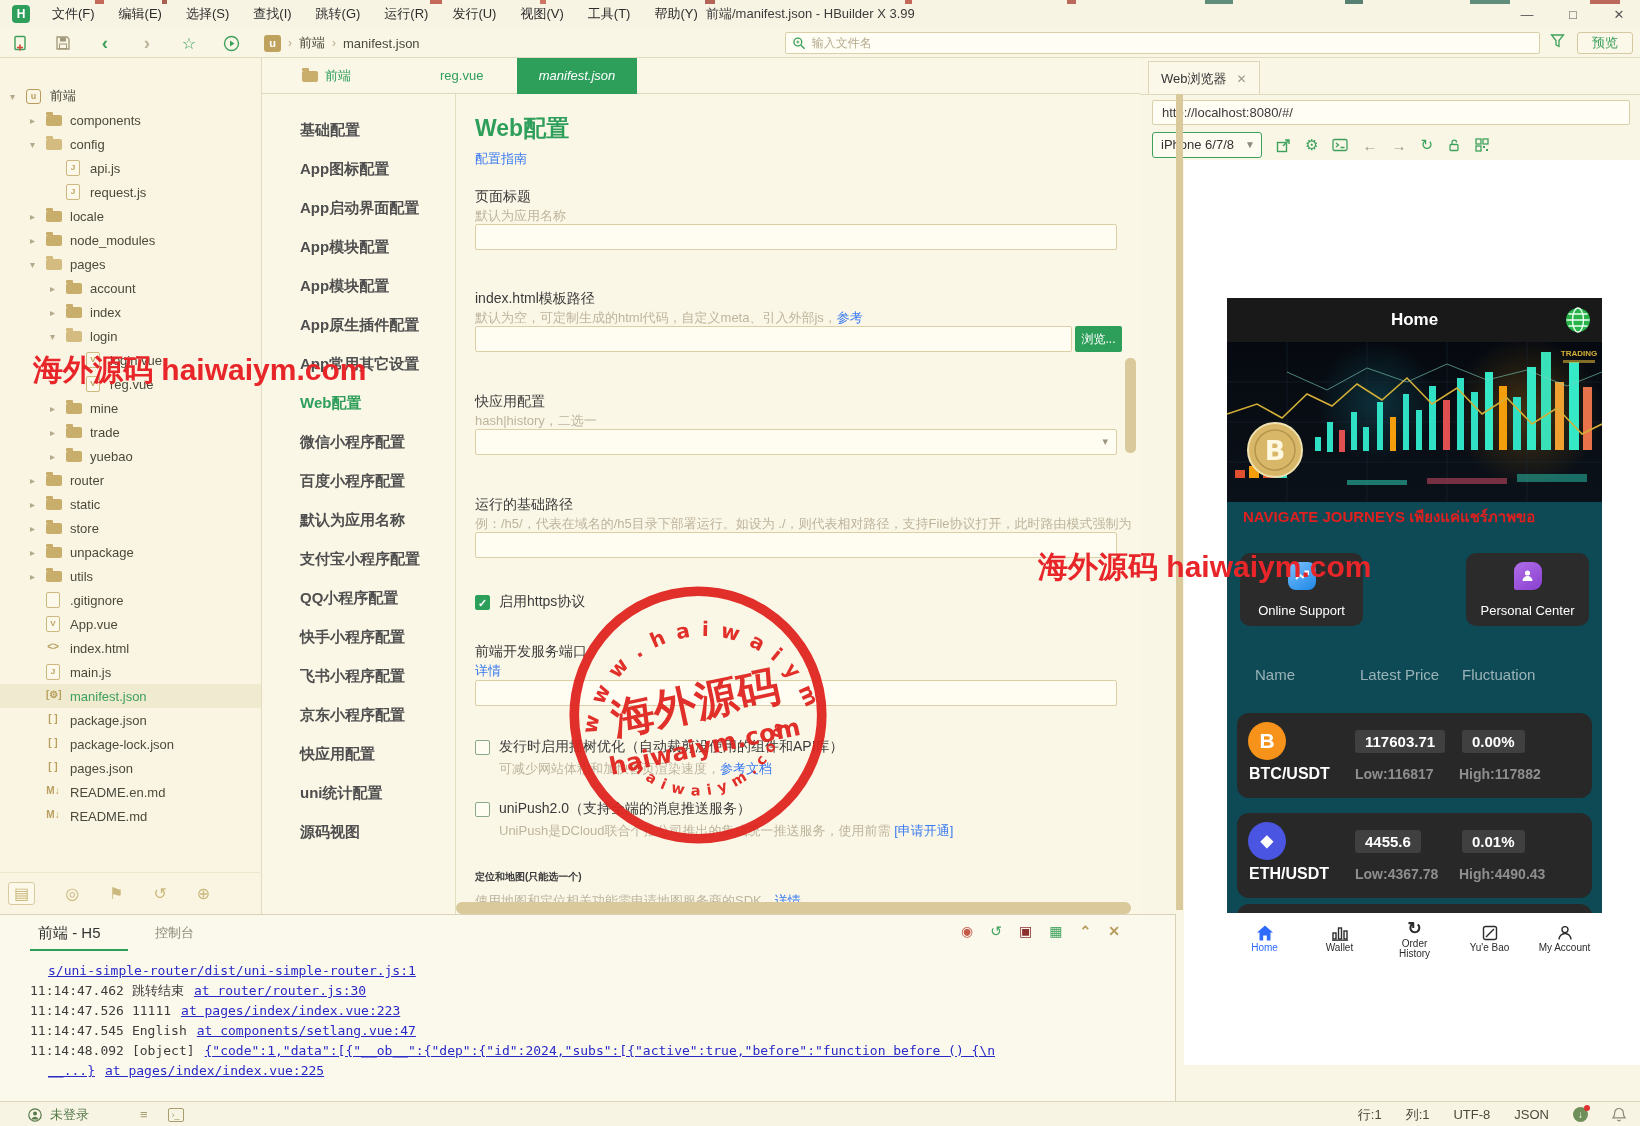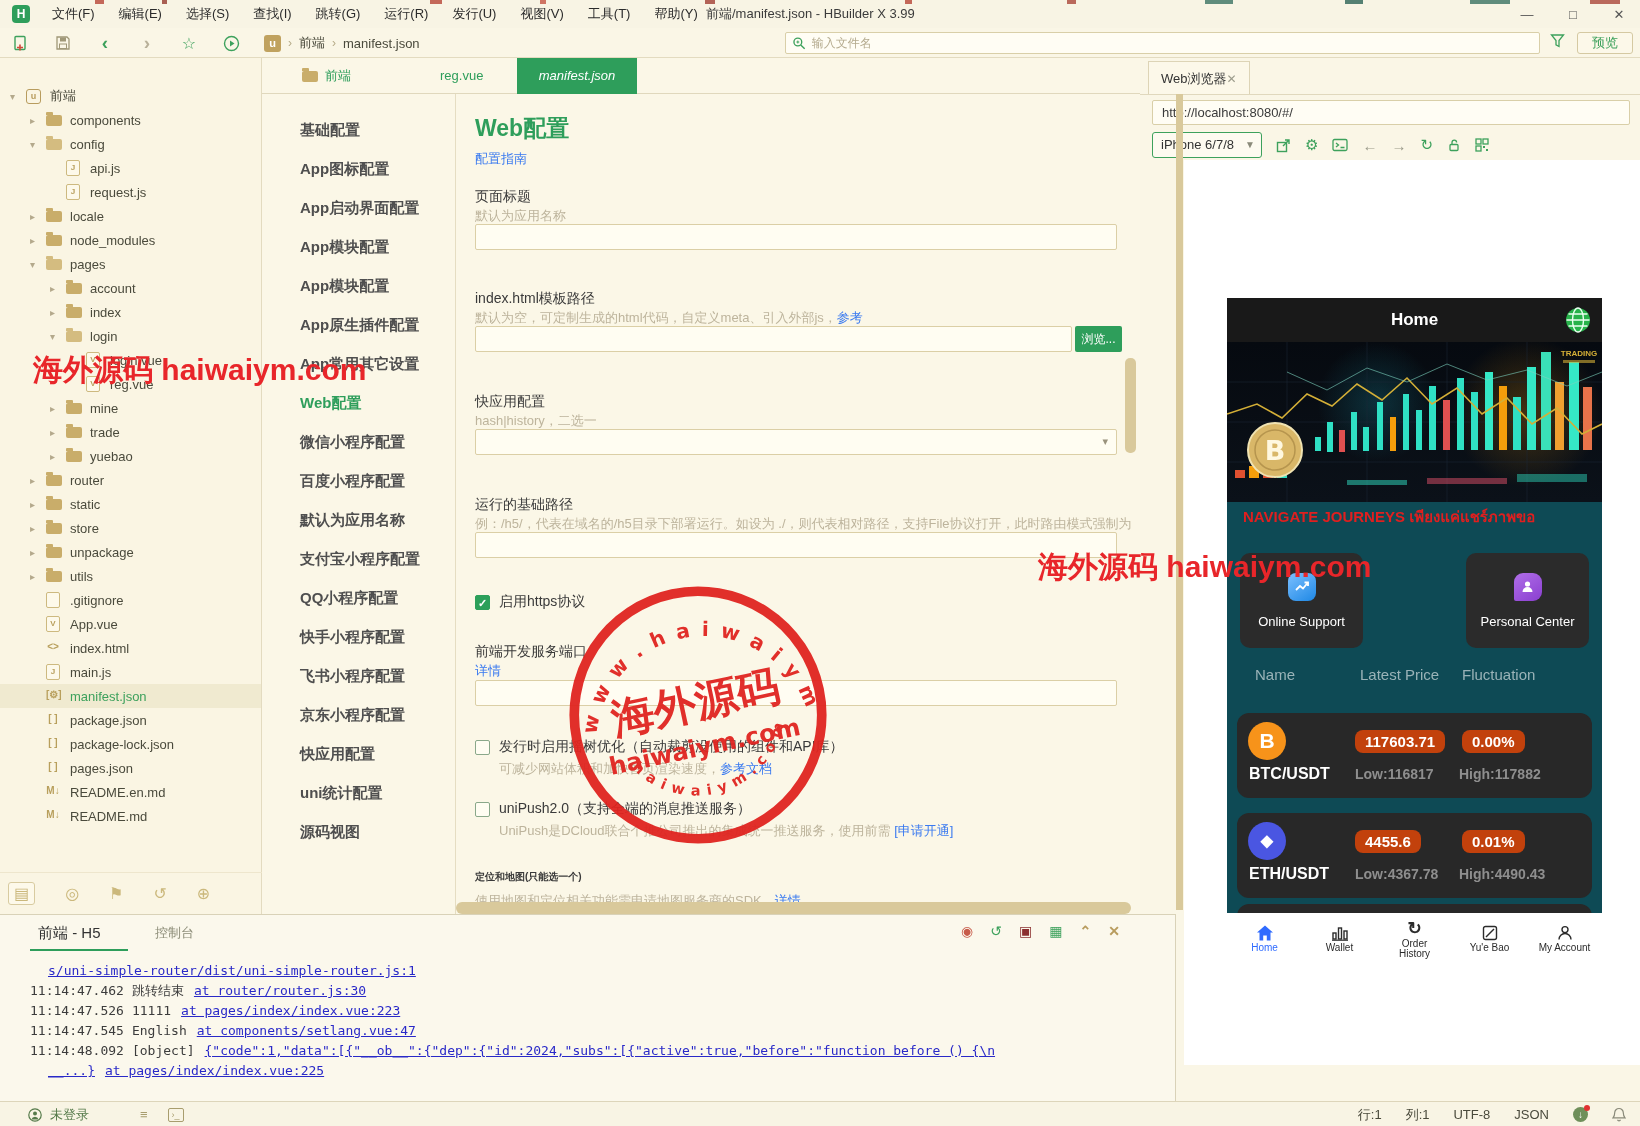--- a/index.html
+++ b/index.html
@@ -72,52 +72,52 @@
 .browse-btn { position:absolute; left:813px; width:47px; height:26px; background:#2e9e5b; color:#fff; font-size:12px; text-align:center; line-height:26px; border-radius:2px; }
 .cbrow { position:absolute; left:213px; display:flex; align-items:center; gap:9px; }
 .cbox { width:15px; height:15px; border:1px solid #8aa88a; border-radius:2px; background:#fffdf2; flex:0 0 15px; }
 .cbox.checked { background:#2ca05a; border-color:#2ca05a; color:#fff; font:700 11px/14px "Liberation Sans",sans-serif; text-align:center; }
 .cb-label { font-size:14px; color:#3a3a3a; white-space:nowrap; }
 .ed-vscroll { position:absolute; right:4px; top:300px; width:11px; height:95px; background:#d9c99b; border-radius:5px; }
 .ed-hscroll { position:absolute; left:194px; top:844px; width:675px; height:12px; background:#d9c99b; border-radius:6px; }
 
 
 .browser { position:absolute; left:1140px; top:58px; width:500px; height:1043px; background:#faf6e6; }
-.b-tab { position:absolute; left:8px; top:3px; height:34px; padding:0 12px; background:#fcf8e9; border:1px solid #ddd4b6; border-bottom:none; display:flex; align-items:center; font-size:13px; color:#333; }
+.b-tab { position:absolute; left:8px; top:3px; height:34px; padding:0 12px; background:#fcf8e9; border:1px solid #ddd4b6; border-bottom:none; display:flex; align-items:center; gap:10px; font-size:13px; color:#333; }
 .b-tab .x { color:#9a9a8a; font-size:12px; }
 .b-tabline { position:absolute; left:0; top:36px; right:0; height:1px; background:#e0d8bd; }
 .urlbar { position:absolute; left:12px; top:42px; width:478px; height:25px; background:#fffdf4; border:1px solid #d9cfa8; border-radius:2px; font-size:13px; color:#3b3b3b; padding:0 9px; line-height:23px; }
 .devrow { position:absolute; left:12px; top:74px; height:26px; display:flex; align-items:center; gap:14px; }
 .dev-select { width:110px; height:26px; border:1px solid #3da15c; border-radius:3px; background:#fdfaf0; font-size:13px; color:#333; padding:0 8px; line-height:24px; position:relative; }
 .dev-select .caret { position:absolute; right:6px; top:0; color:#8a8a7a; font-size:10px; line-height:24px; }
 .b-ic { font-size:15px; color:#3da15c; display:flex; align-items:center; }
 .b-ic.gray { color:#9a9a8a; }
 .viewport { position:absolute; left:44px; top:102px; width:456px; height:905px; background:#ffffff; }
 .splitter { position:absolute; left:1176px; top:94px; width:7px; height:816px; background:#d9c99b; }
 
 
 .phone { position:absolute; left:87px; top:240px; width:375px; height:667px; background:#0e4a55; overflow:hidden; }
 .p-header { position:absolute; left:0; top:0; width:375px; height:44px; background:#191919; }
 .p-title { text-align:center; color:#fff; font-size:17px; font-weight:700; line-height:44px; }
 .p-globe { position:absolute; right:10px; top:8px; width:28px; height:28px; }
 .p-banner { position:absolute; left:0; top:44px; width:375px; height:160px; }
 .p-marquee { position:absolute; left:0; top:204px; width:375px; height:30px; line-height:30px; color:#e01f1f; font-weight:700; font-size:15px; white-space:nowrap; overflow:hidden; padding-left:16px; }
 .p-cards { position:absolute; left:0; top:255px; width:375px; height:79px; display:flex; justify-content:space-between; padding:0 13px; }
-.p-card { width:123px; height:95px; background:#2b2b2b; border-radius:10px; display:flex; flex-direction:column; align-items:center; justify-content:center; gap:13px; }
+.p-card { width:123px; height:73px; background:#2b2b2b; border-radius:10px; display:flex; flex-direction:column; align-items:center; justify-content:center; gap:13px; }
 .p-card .lbl { color:#fff; font-size:13px; white-space:nowrap; }
 .ic-support { width:28px; height:28px; border-radius:8px; background:linear-gradient(145deg,#7cc0ff,#1e88e5); display:flex; align-items:center; justify-content:center; }
 .ic-person { width:28px; height:28px; border-radius:9px 9px 9px 2px; background:linear-gradient(145deg,#b06ee8,#8a3fd0); display:flex; align-items:center; justify-content:center; }
 .p-thead { position:absolute; left:0; top:368px; width:375px; color:#9ab3b8; font-size:15px; }
 .p-thead span { position:absolute; }
 .p-coin { position:absolute; left:10px; width:355px; height:85px; background:#282828; border-radius:12px; }
 .coin-ic { position:absolute; left:11px; top:9px; width:38px; height:38px; border-radius:50%; color:#fff; font-weight:700; text-align:center; }
 .coin-ic.btc { background:#f7931a; font-size:21px; line-height:38px; transform:none; }
 .coin-ic.eth { background:#4a56e2; font-size:16px; line-height:38px; }
 .coin-pair { position:absolute; left:12px; top:52px; color:#fff; font-weight:700; font-size:16px; }
-.pill { position:absolute; top:17px; background:#c2410c; color:#fff; font-weight:700; font-size:15px; border-radius:8px; padding:3px 10px; }
+.pill { position:absolute; top:17px; background:#404040; color:#fff; font-weight:700; font-size:15px; border-radius:3px; padding:3px 10px; }
 .lowhigh { position:absolute; top:53px; color:#8e8e8e; font-weight:700; font-size:14px; }
 .p-sliver { position:absolute; left:10px; top:606px; width:355px; height:12px; background:#282828; border-radius:12px 12px 0 0; }
 .p-nav { position:absolute; left:0; top:615px; width:375px; height:52px; background:#fff; display:flex; }
 .p-nav-item { flex:1; display:flex; flex-direction:column; align-items:center; justify-content:center; gap:2px; }
 .p-nav-item .nlbl { font-size:10px; color:#2b2b2b; text-align:center; line-height:10px; }
 .p-nav-item.active .nlbl { color:#2f6bff; }
 .nav-ic-txt { font-size:17px; color:#2b2b2b; line-height:17px; font-weight:700; }
 
 
 .console { position:absolute; left:0; top:914px; width:1176px; height:187px; background:#fbf8ec; border-top:1px solid #d9d2b8; border-right:1px solid #d9d2b8; }

